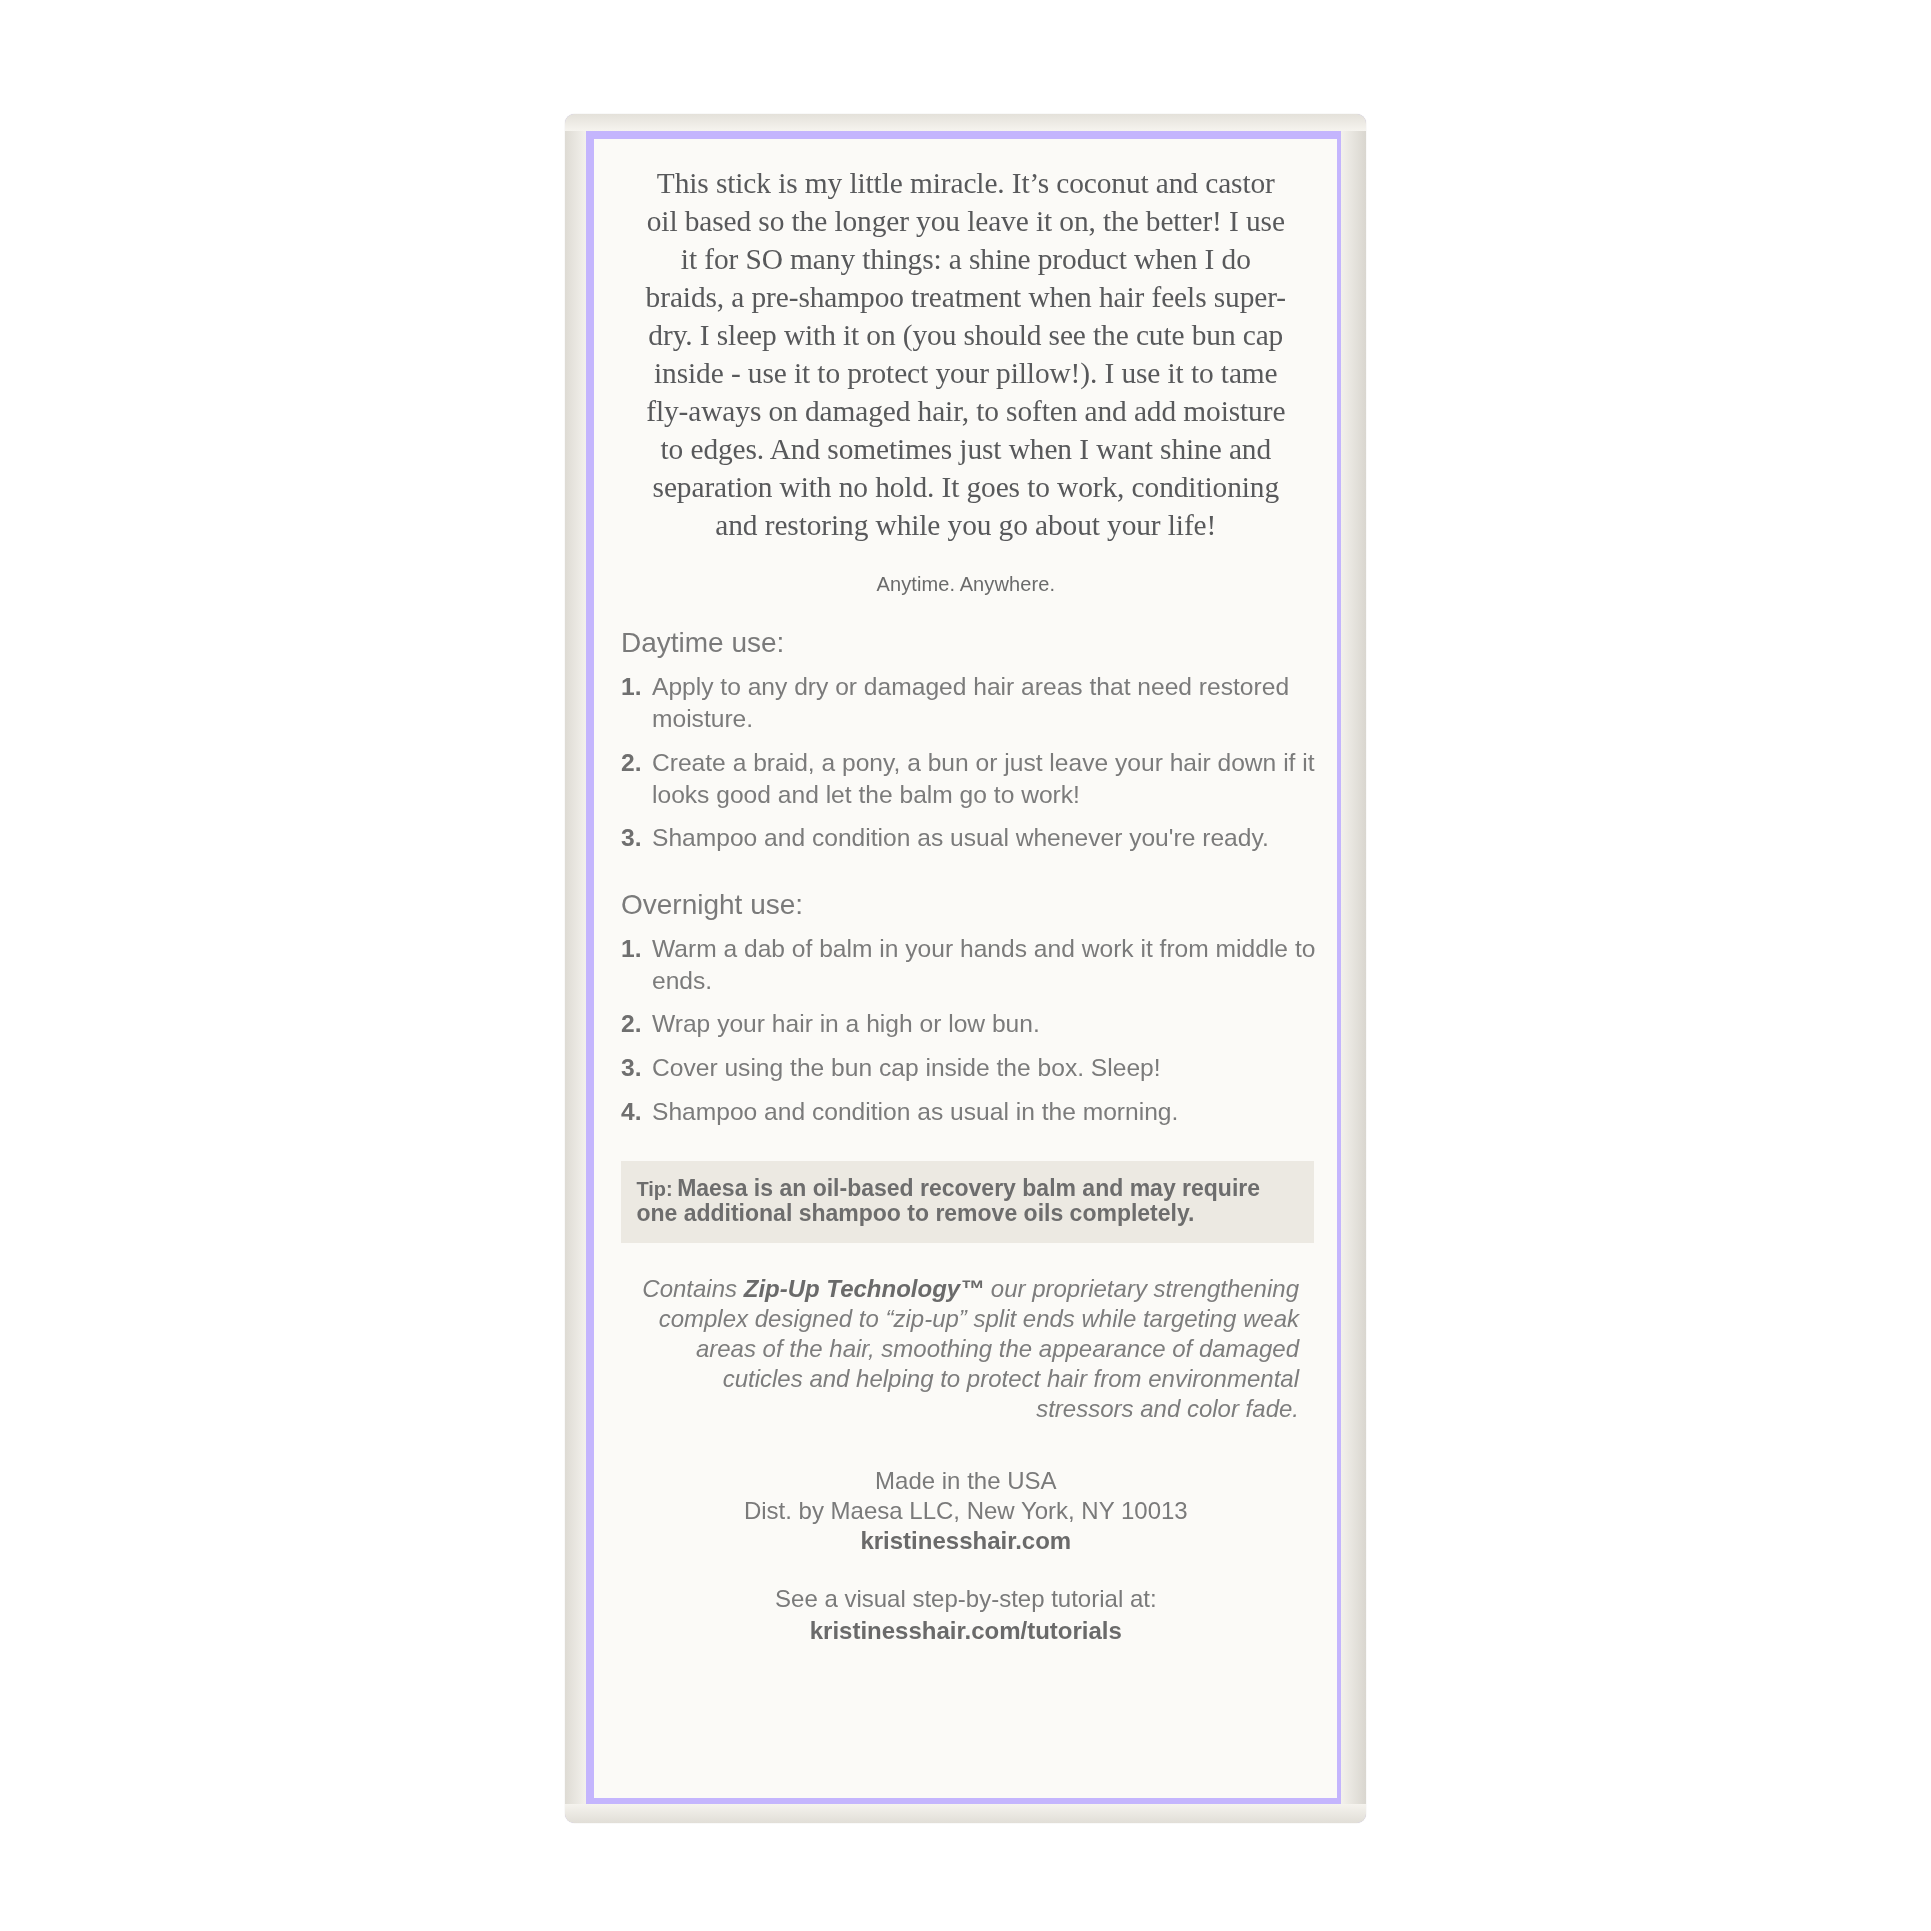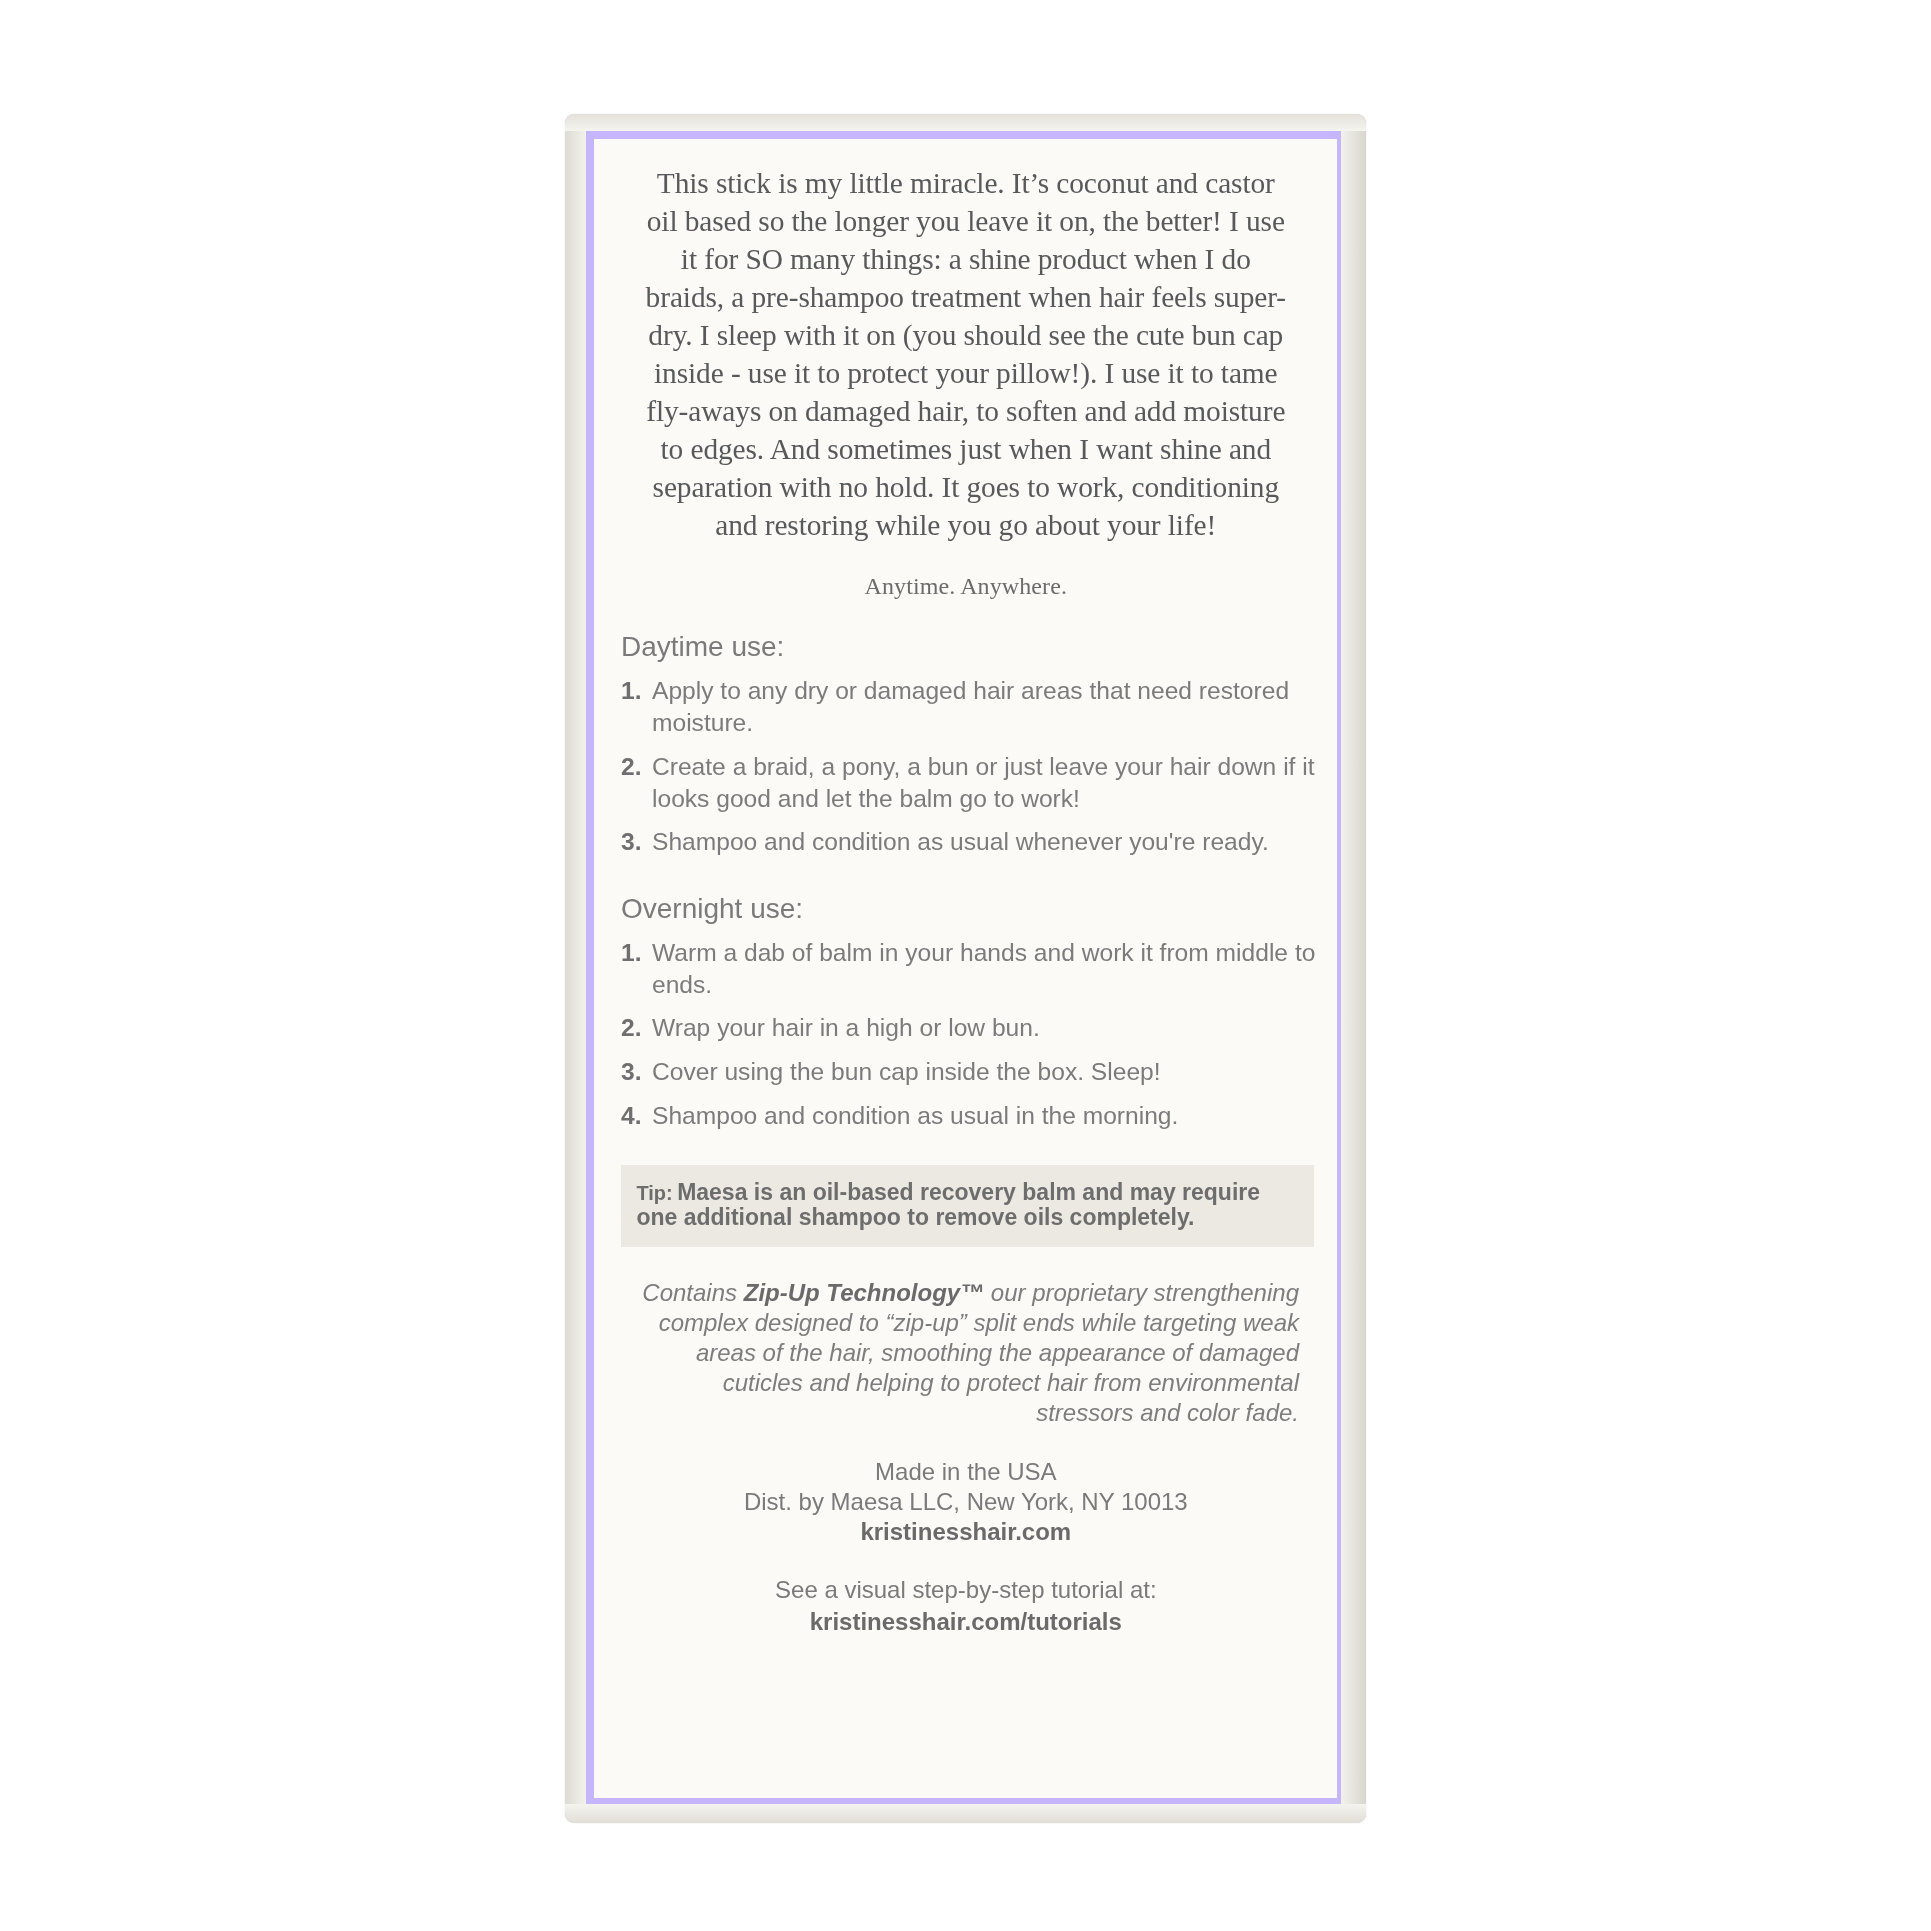--- a/index.html
+++ b/index.html
@@ -88,22 +88,22 @@
     font-size: 29.4px;
     line-height: 38px;
     text-align: center;
     color: #58595b;
     letter-spacing: -0.1px;
     padding: 0 27px;
     margin-top: 7.7px;
   }
 
   .anytime {
-    font-family: Liberation Serif, serif;
-    font-size: 24px;
+    font-family: Liberation Sans, sans-serif;
+    font-size: 20px;
     text-align: center;
     color: #6b6b6b;
     margin-top: 29px;
     letter-spacing: 0.1px;
   }
 
   .howto {
     font-family: "Liberation Sans", sans-serif;
     font-size: 28px;
     font-weight: bold;
@@ -179,21 +179,21 @@
     font-style: italic;
   }
   .tech b { color: #6a6a6a; }
 
   .made {
     font-family: "Liberation Sans", sans-serif;
     font-size: 24px;
     line-height: 30px;
     text-align: center;
     color: #7a7a7a;
-    margin-top: 29px;
+    margin-top: 42px;
   }
   .made .site {
     font-weight: bold;
     color: #6a6a6a;
   }
 
   .tutorial {
     font-family: "Liberation Sans", sans-serif;
     font-size: 24px;
     line-height: 32px;

